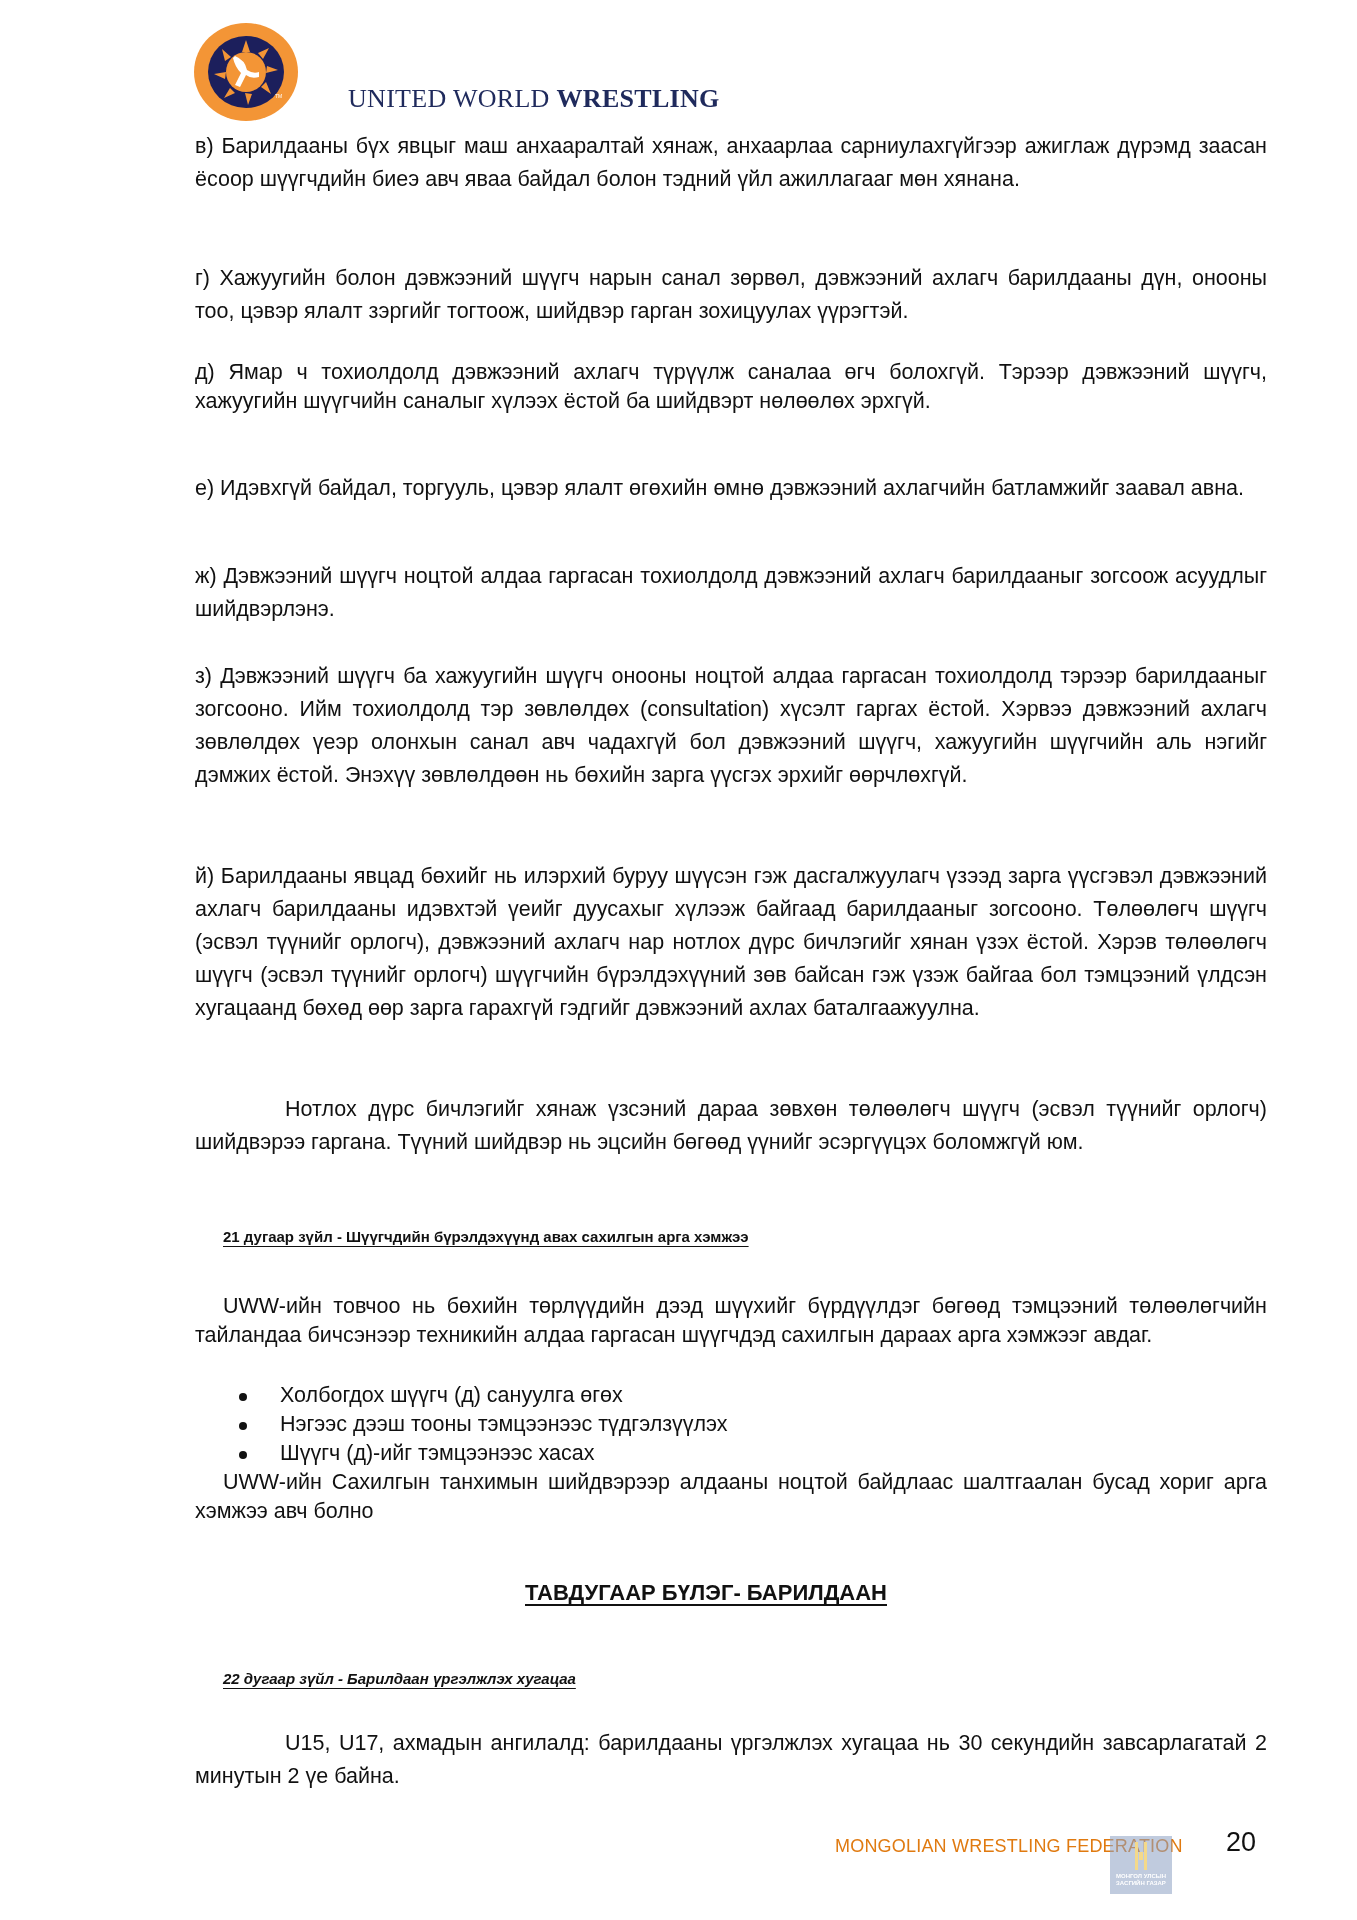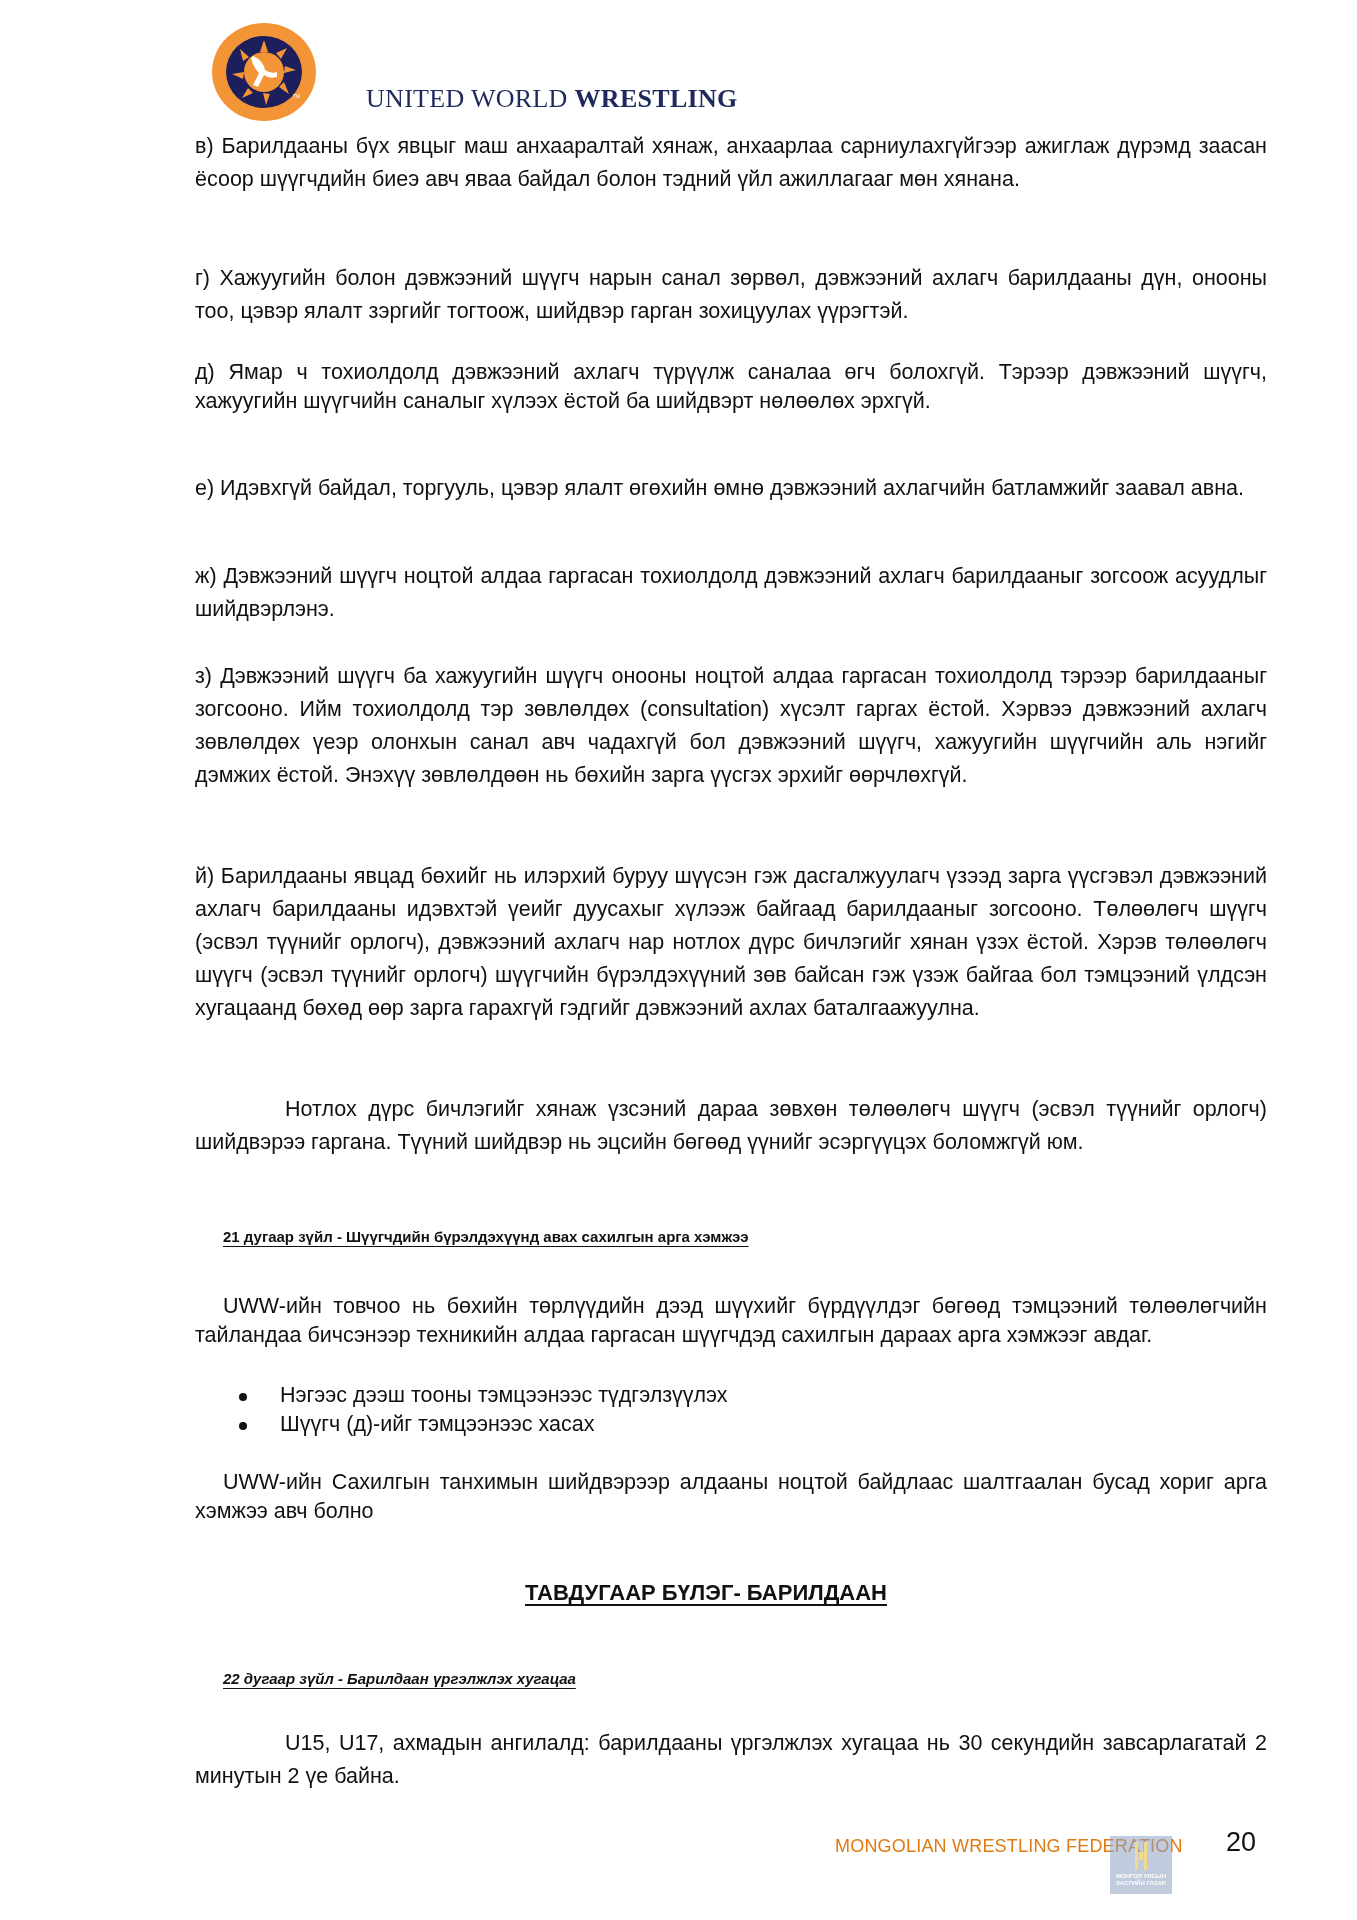--- a/index.html
+++ b/index.html
@@ -1,21 +1,21 @@
 <!DOCTYPE html>
 <html><head>
   <meta charset="utf-8">
   <style>
     html, body { margin: 0; padding: 0; background: #ffffff; }
     body {
       width: 1357px; height: 1920px; position: relative; overflow: hidden;
       font-family: "Liberation Sans", "DejaVu Sans", sans-serif;
       color: #111111;
     }
-    .header { position: absolute; left: 0; top: 0; width: 1246px; height: 125px; margin-left: 18px; }
+    .header { position: absolute; left: 0; top: 0; width: 1246px; height: 125px; }
     .logo { position: absolute; left: 193px; top: 22px; width: 106px; height: 100px; }
     .brand {
       position: absolute; left: 348px; top: 84px;
       font-family: "Liberation Serif", "DejaVu Serif", serif;
       font-size: 26px; color: #1f2a5c; letter-spacing: 0.3px; white-space: nowrap;
     }
     .brand b { font-weight: bold; }
 
     .content { position: absolute; left: 195px; top: 0; width: 1072px; }
     .p {
@@ -97,20 +97,21 @@
   <div class="p tight" style="top:358px;">д) Ямар ч тохиолдолд дэвжээний ахлагч түрүүлж саналаа өгч болохгүй. Тэрээр дэвжээний шүүгч, хажуугийн шүүгчийн саналыг хүлээх ёстой ба шийдвэрт нөлөөлөх эрхгүй.</div>
   <div class="p tight" style="top:474px;">е) Идэвхгүй байдал, торгууль, цэвэр ялалт өгөхийн өмнө дэвжээний ахлагчийн батламжийг заавал авна.</div>
   <div class="p" style="top:560px;">ж) Дэвжээний шүүгч ноцтой алдаа гаргасан тохиолдолд дэвжээний ахлагч барилдааныг зогсоож асуудлыг шийдвэрлэнэ.</div>
   <div class="p" style="top:660px;">з) Дэвжээний шүүгч ба хажуугийн шүүгч онооны ноцтой алдаа гаргасан тохиолдолд тэрээр барилдааныг зогсооно. Ийм тохиолдолд тэр зөвлөлдөх (consultation) хүсэлт гаргах ёстой. Хэрвээ дэвжээний ахлагч зөвлөлдөх үеэр олонхын санал авч чадахгүй бол дэвжээний шүүгч, хажуугийн шүүгчийн аль нэгийг дэмжих ёстой. Энэхүү зөвлөлдөөн нь бөхийн зарга үүсгэх эрхийг өөрчлөхгүй.</div>
   <div class="p" style="top:860px;">й) Барилдааны явцад бөхийг нь илэрхий буруу шүүсэн гэж дасгалжуулагч үзээд зарга үүсгэвэл дэвжээний ахлагч барилдааны идэвхтэй үеийг дуусахыг хүлээж байгаад барилдааныг зогсооно. Төлөөлөгч шүүгч (эсвэл түүнийг орлогч), дэвжээний ахлагч нар нотлох дүрс бичлэгийг хянан үзэх ёстой. Хэрэв төлөөлөгч шүүгч (эсвэл түүнийг орлогч) шүүгчийн бүрэлдэхүүний зөв байсан гэж үзэж байгаа бол тэмцээний үлдсэн хугацаанд бөхөд өөр зарга гарахгүй гэдгийг дэвжээний ахлах  баталгаажуулна.</div>
   <div class="p indent" style="top:1093px;">Нотлох дүрс бичлэгийг хянаж үзсэний дараа  зөвхөн төлөөлөгч шүүгч (эсвэл түүнийг орлогч) шийдвэрээ гаргана. Түүний шийдвэр нь эцсийн бөгөөд үүнийг эсэргүүцэх боломжгүй юм.</div>
 
   <div class="heading" style="left:28px; top:1228px;">21 дугаар зүйл - Шүүгчдийн бүрэлдэхүүнд авах сахилгын арга хэмжээ</div>
   <div class="p tight indent-sm" style="top:1292px;">UWW-ийн товчоо нь бөхийн төрлүүдийн дээд шүүхийг бүрдүүлдэг бөгөөд тэмцээний төлөөлөгчийн тайландаа бичсэнээр техникийн алдаа гаргасан шүүгчдэд сахилгын дараах арга хэмжээг авдаг.</div>
   <ul class="bullets" style="top:1381px;">
+    <li><span class="dot"></span><span>Холбогдох шүүгч (д) сануулга өгөх</span></li>
     <li><span class="dot"></span><span>Нэгээс дээш тооны тэмцээнээс түдгэлзүүлэх</span></li>
     <li><span class="dot"></span><span>Шүүгч (д)-ийг тэмцээнээс хасах</span></li>
   </ul>
   <div class="p tight indent-sm" style="top:1468px;">UWW-ийн Сахилгын танхимын шийдвэрээр алдааны ноцтой байдлаас шалтгаалан бусад хориг арга хэмжээ авч болно</div>
 
   <div class="heading" style="left:330px; top:1580px; font-size:22px;">ТАВДУГААР БҮЛЭГ- БАРИЛДААН</div>
   <div class="heading" style="left:28px; top:1670px;font-style:italic;">22 дугаар зүйл - Барилдаан үргэлжлэх хугацаа</div>
   <div class="p indent" style="top:1727px;">U15, U17, ахмадын ангилалд: барилдааны үргэлжлэх хугацаа нь 30 секундийн завсарлагатай 2 минутын 2 үе байна.</div>
 </div>
 

